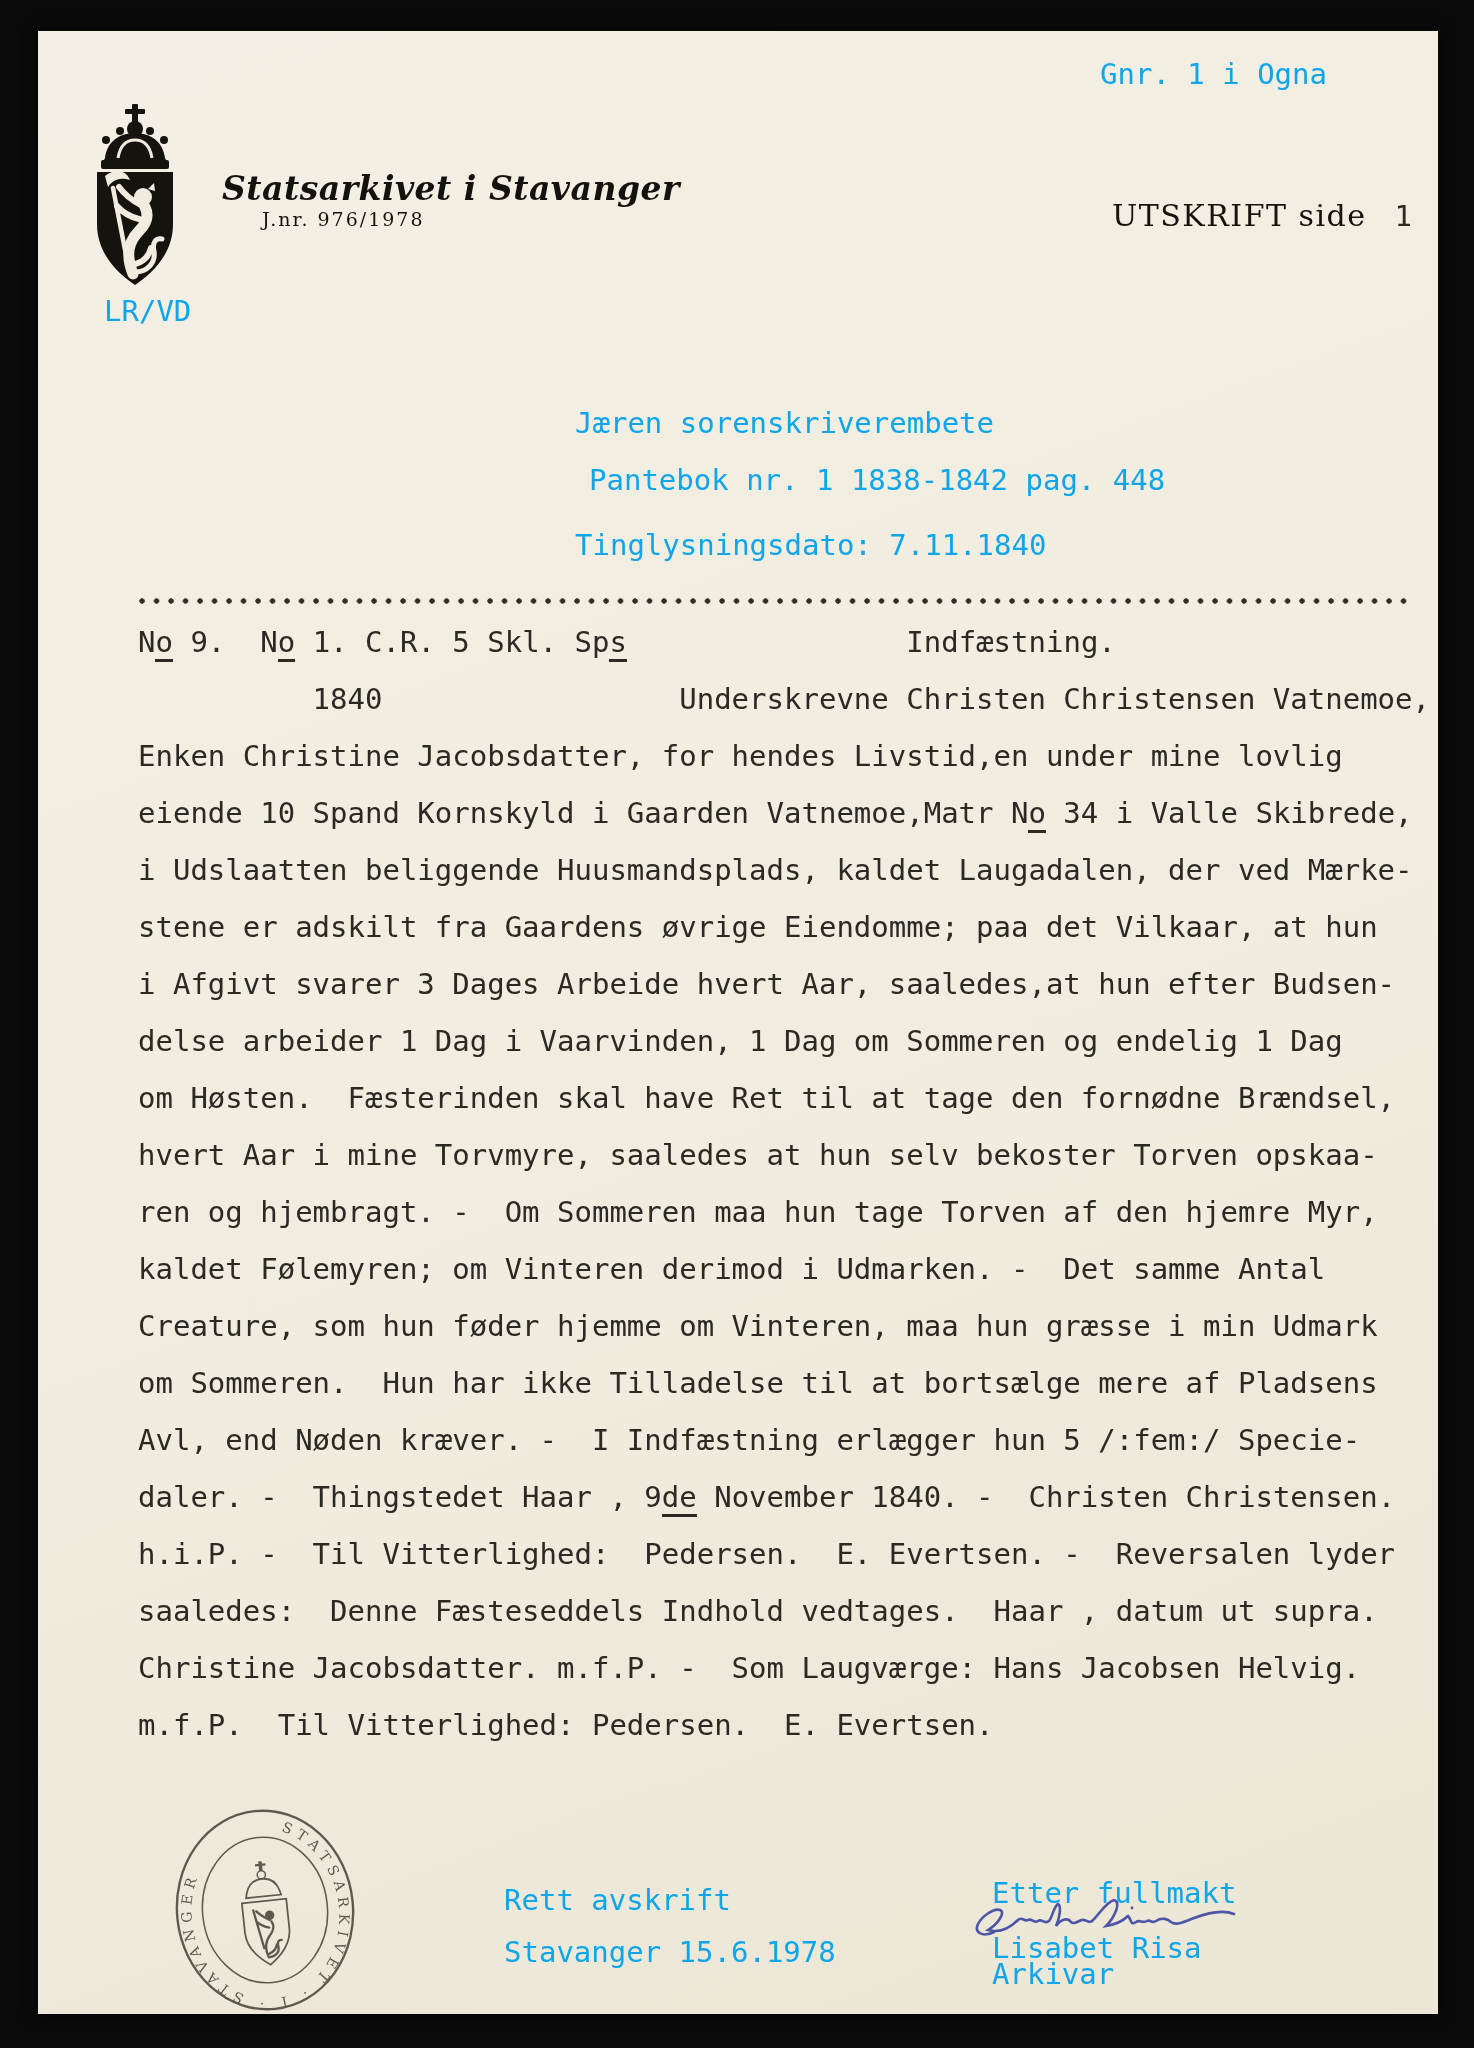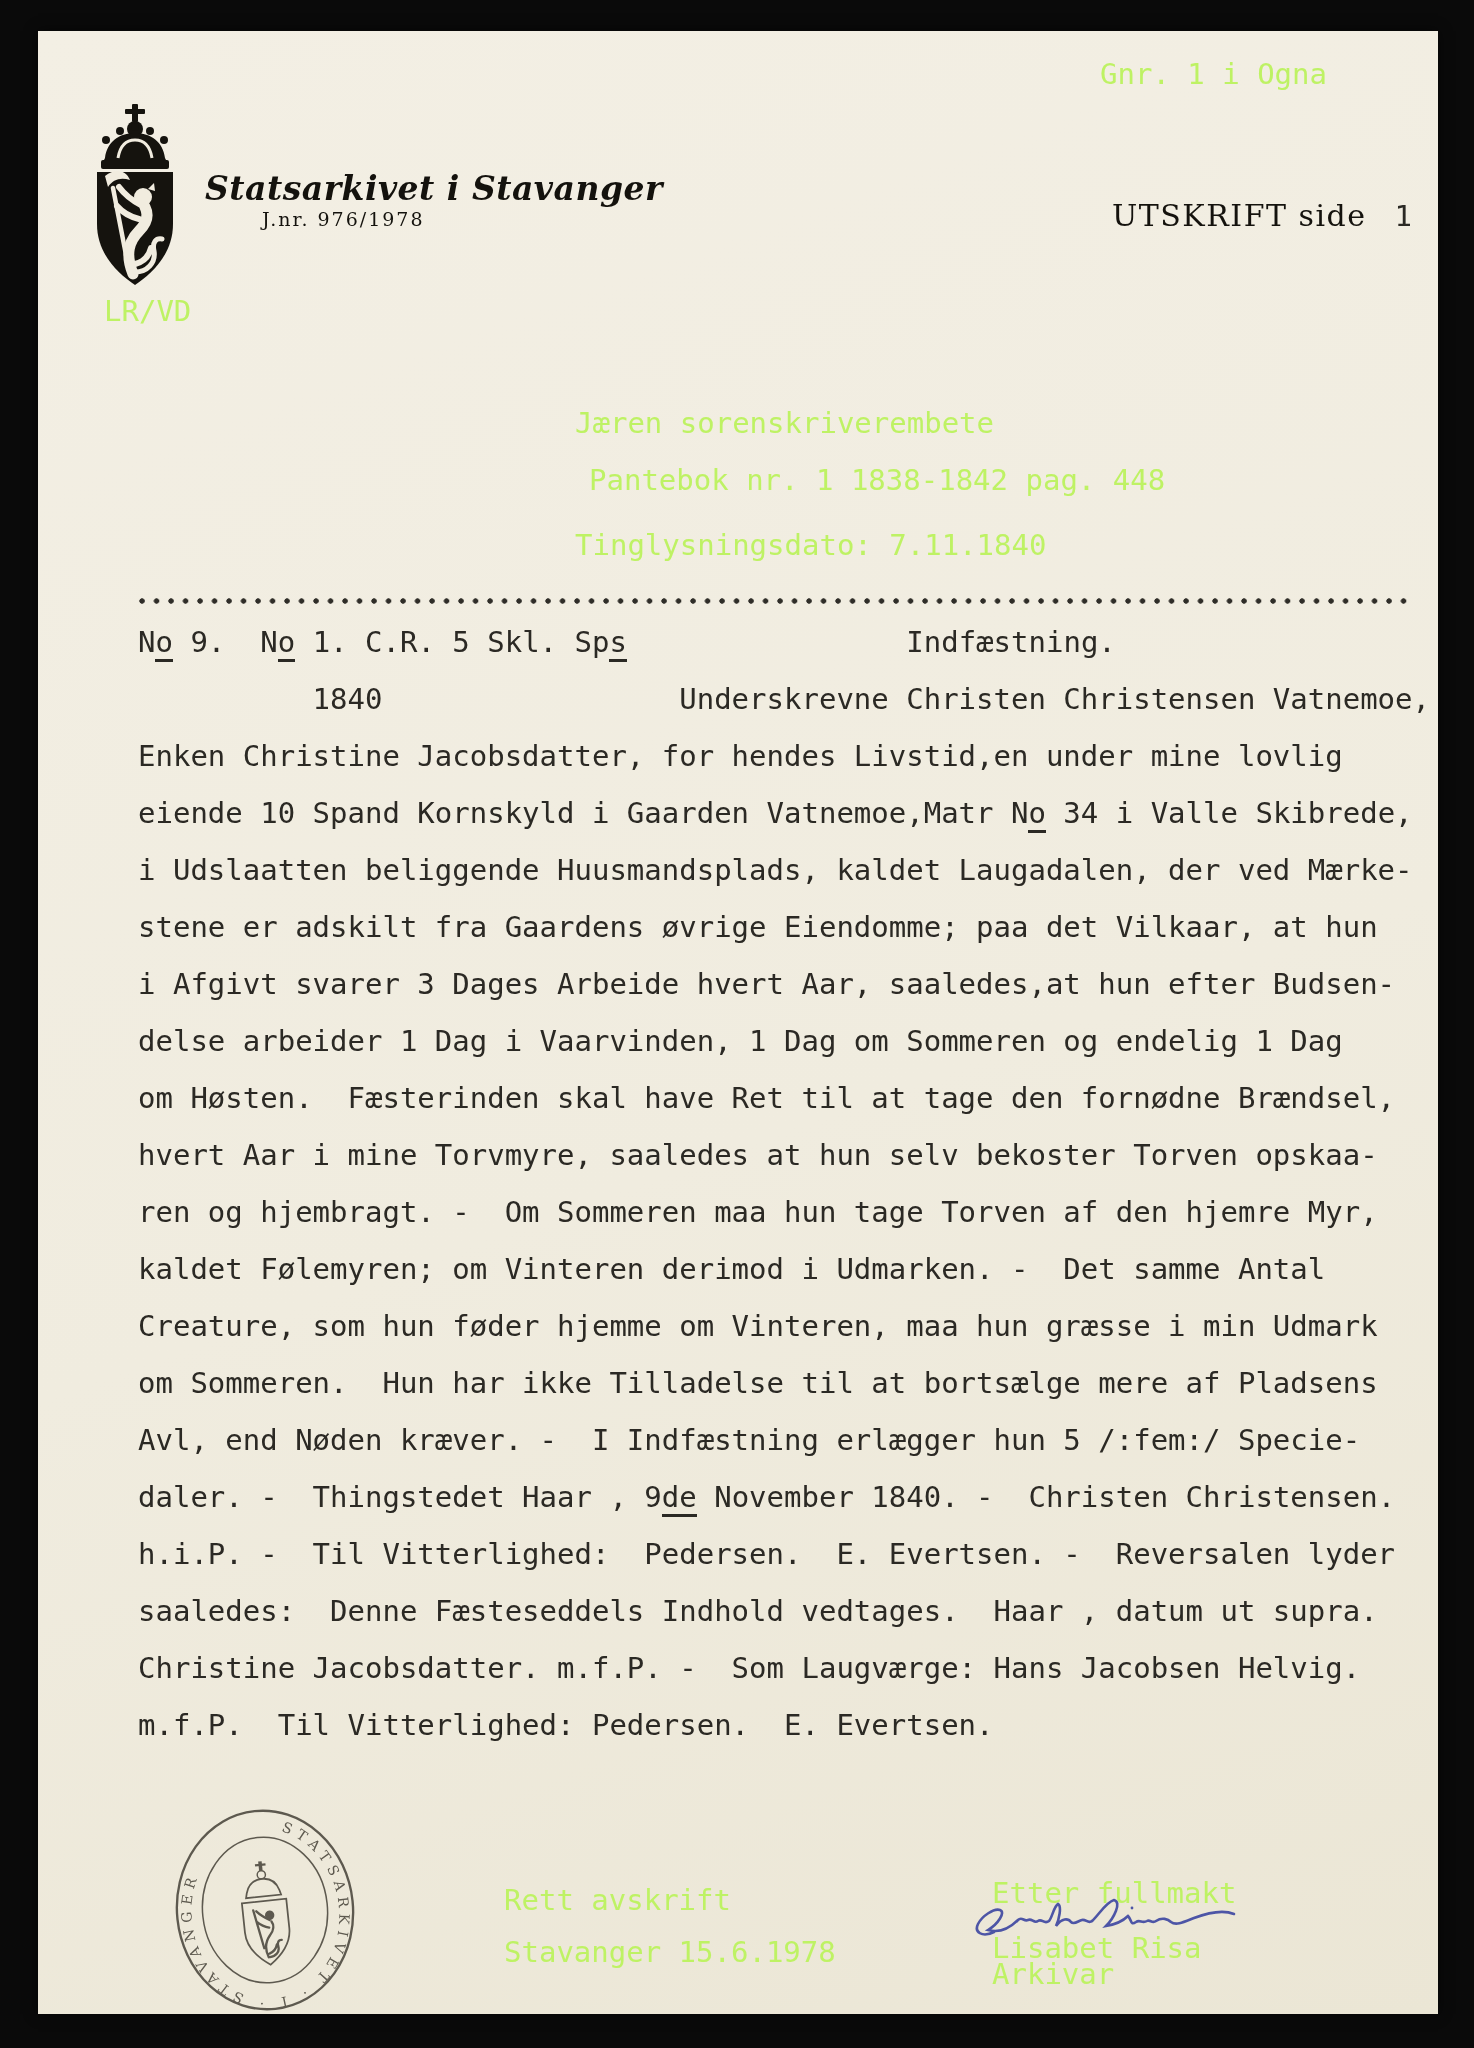--- a/index.html
+++ b/index.html
@@ -2,21 +2,21 @@
 <html><head>
 <meta charset="utf-8">
 <style>
   html,body{margin:0;padding:0;background:#0a0a0a;}
   .page{position:relative;width:1474px;height:2048px;overflow:hidden;
         font-family:"DejaVu Sans Mono",monospace;}
   .paper{position:absolute;left:38px;top:31px;width:1400px;height:1983px;
          background:linear-gradient(160deg,#f3efe4 0%,#f0ecdf 55%,#ebe6d5 100%);
          box-shadow:0 0 12px rgba(0,0,0,.6);}
   .mono{position:absolute;font-family:"DejaVu Sans Mono",monospace;font-size:29px;
-        line-height:1;color:#bef264;white-space:pre;}
+        line-height:1;color:#0ea5e9;white-space:pre;}
   .serif-it{position:absolute;font-family:"DejaVu Serif",serif;font-style:italic;
         font-weight:600;font-size:33px;color:#14120d;letter-spacing:.5px;line-height:1;}
   .serif{position:absolute;font-family:"DejaVu Serif",serif;font-size:30px;
         color:#14120d;line-height:1;}
   .jnr{letter-spacing:2px;}
   .utskrift-wrap{letter-spacing:1.5px;}
   .utskrift-num{font-family:"DejaVu Sans Mono",monospace;font-size:29px;
         letter-spacing:0;margin-left:28px;color:#2b2924;}
   .dotline{position:absolute;left:138px;top:597px;width:1276px;height:8px;
         background-image:radial-gradient(circle at 4px 4px,#2f2d28 2.4px,rgba(0,0,0,0) 3px);
@@ -60,21 +60,21 @@
       <path d="M48,172 C40,152 44,139 54,129 C62,121 64,113 60,105" stroke="#f1ecdf" stroke-width="11" stroke-linecap="round" fill="none"></path>
       <circle cx="58" cy="95" r="9" fill="#f1ecdf"></circle>
       <path d="M63,87 l6,-6 l1,8 z" fill="#f1ecdf"></path>
       <path d="M56,103 C48,99 40,93 34,85" stroke="#f1ecdf" stroke-width="6" stroke-linecap="round" fill="none"></path>
       <path d="M54,117 C46,115 38,111 32,104" stroke="#f1ecdf" stroke-width="6" stroke-linecap="round" fill="none"></path>
       <path d="M50,162 C58,160 64,154 66,146" stroke="#f1ecdf" stroke-width="6" stroke-linecap="round" fill="none"></path>
       <path d="M50,170 C62,170 71,161 69,149 C67,140 71,136 77,137" stroke="#f1ecdf" stroke-width="5" stroke-linecap="round" fill="none"></path>
     </g>
   </svg>
 
-  <div class="serif-it" style="left:205px;top:172px;">Statsarkivet i Stavanger</div>
+  <div class="serif-it" style="left:222px;top:172px;">Statsarkivet i Stavanger</div>
   <div class="serif jnr" style="left:262px;top:210px;font-size:19px;">J.nr. 976/1978</div>
 
   <div class="serif utskrift-wrap" style="left:1080px;top:201px;margin-left:32px;">
     <span>UTSKRIFT side</span><span class="utskrift-num">1</span>
   </div>
 
   <div class="mono" style="left:104px;top:297px;">LR/VD</div>
 
   <div class="mono" style="left:575px;top:409px;">Jæren sorenskriverembete</div>
   <div class="mono" style="left:589px;top:466px;">Pantebok nr. 1 1838-1842 pag. 448</div>

